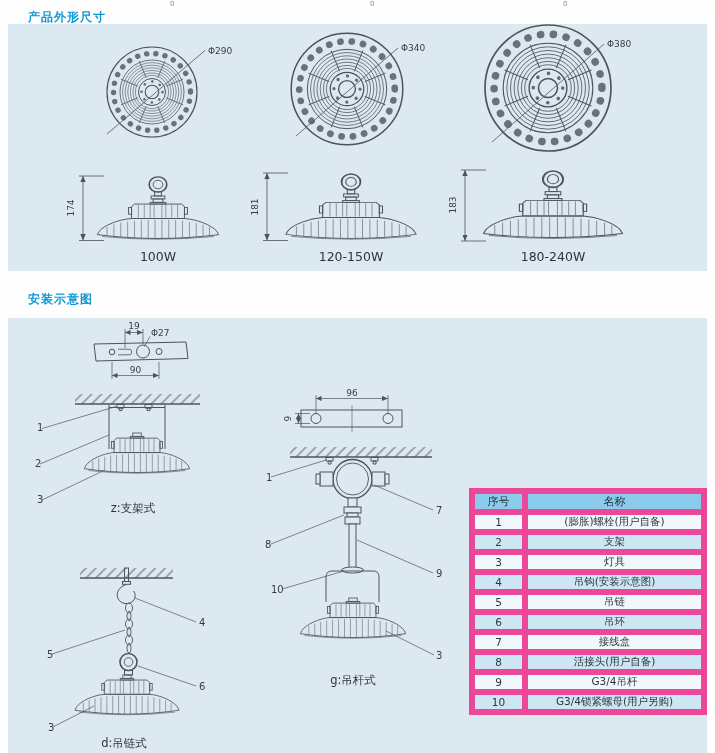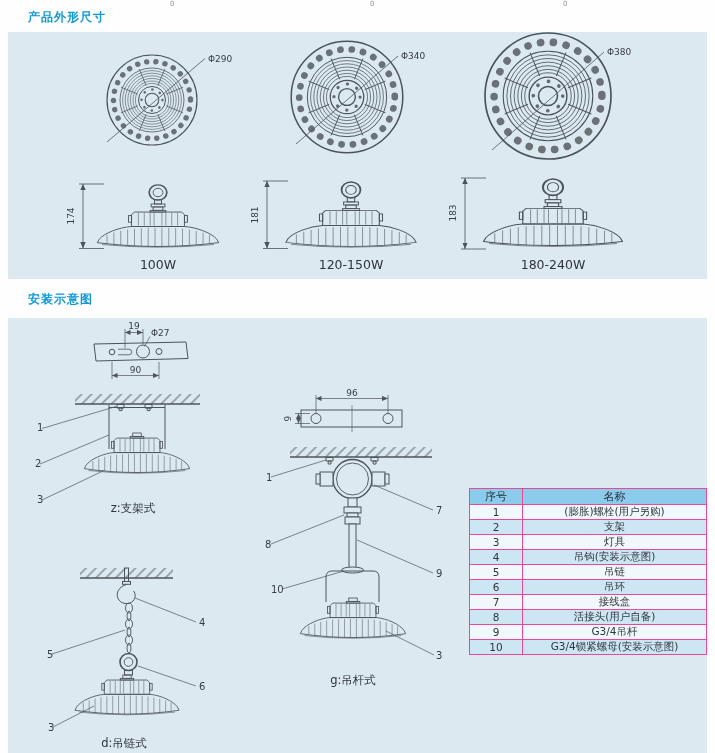--- a/index.html
+++ b/index.html
@@ -3,31 +3,31 @@
 <meta charset="utf-8">
 <style>
   html,body{margin:0;padding:0;background:#ffffff;}
   .page{position:relative;width:715px;height:753px;background:#fefefe;overflow:hidden;
         font-family:"DejaVu Sans","Liberation Sans",sans-serif;}
   .mark{position:absolute;top:0;font-size:7px;color:#8a8f93;line-height:8px;}
   .sec-title{position:absolute;left:8px;font-size:12px;font-weight:bold;color:#0e99d5;letter-spacing:1px;margin-left:20px;}
   .t1{top:9px;}
   .t2{top:291px;text-align:right;}
   .panel{position:absolute;left:8px;width:699px;background:#dce9f1;}
-  .p1{top:32px;height:247px;}
+  .p1{top:24px;height:247px;}
   .p2{top:318px;height:539px;}
   .panel svg{position:absolute;left:0;top:0;display:block;}
   svg text{fill:#373d41;font-size:9.5px;font-family:"DejaVu Sans","Liberation Sans",sans-serif;}
   svg text.dim{font-size:9px;}
   svg text.lbl{font-size:10px;}
   svg text.cap{font-size:11.5px;fill:#2e3438;}
   svg text.pw{font-size:12.5px;fill:#2e3438;}
   .parts-table{position:absolute;left:461px;top:170px;width:238px;border-collapse:collapse;
       table-layout:fixed;text-align:center;font-size:10.5px;color:#2f363b;}
-  .parts-table th,.parts-table td{border:1px solid #ec4899;padding:0;height:13.5px;font-weight:normal;
+  .parts-table th,.parts-table td{border:6px solid #ec4899;padding:0;height:13.5px;font-weight:normal;
       overflow:hidden;white-space:nowrap;}
   .parts-table thead th{background:#8bcbec;font-size:11px;color:#24313a;}
   .parts-table tbody tr:nth-child(odd){background:#f1f8fc;}
   .parts-table tbody tr:nth-child(even){background:#cde6f4;}
   .col-no{width:53px;}
 </style>
 </head>
 <body>
 
 <div class="page">
@@ -361,21 +361,21 @@
         </colgroup>
       <thead>
         <tr>
           <th>序号</th>
           <th>名称</th>
         </tr>
       </thead>
       <tbody>
         <tr>
             <td>1</td>
-            <td>(膨胀)螺栓(用户另购)</td>
+            <td>(膨胀)螺栓(用户自备)</td>
           </tr>
         <tr>
             <td>2</td>
             <td>支架</td>
           </tr>
         <tr>
             <td>3</td>
             <td>灯具</td>
           </tr>
         <tr>
@@ -397,19 +397,19 @@
         <tr>
             <td>8</td>
             <td>活接头(用户自备)</td>
           </tr>
         <tr>
             <td>9</td>
             <td>G3/4吊杆</td>
           </tr>
         <tr>
             <td>10</td>
-            <td>G3/4锁紧螺母(安装示意图)</td>
+            <td>G3/4锁紧螺母(用户另购)</td>
           </tr>
       </tbody>
     </table>
   </div>
 
 </div>
 
 </body></html>

